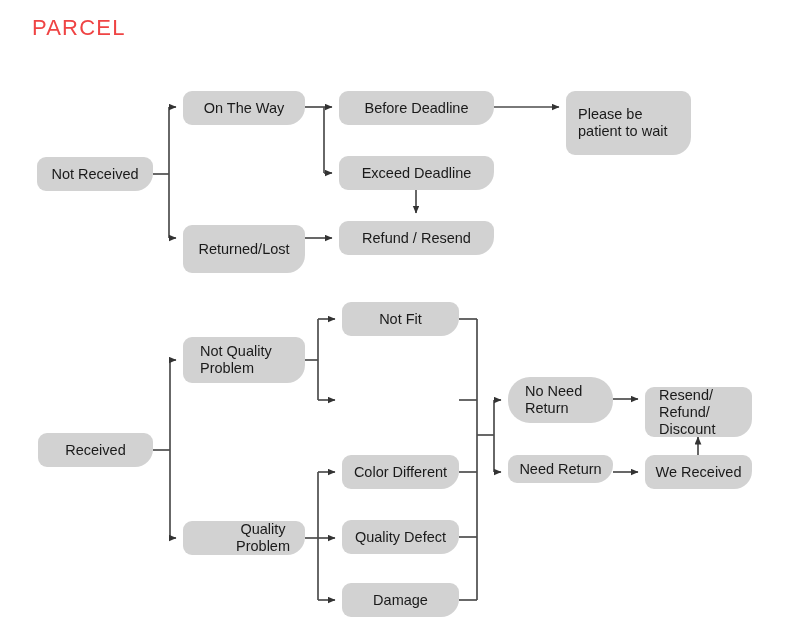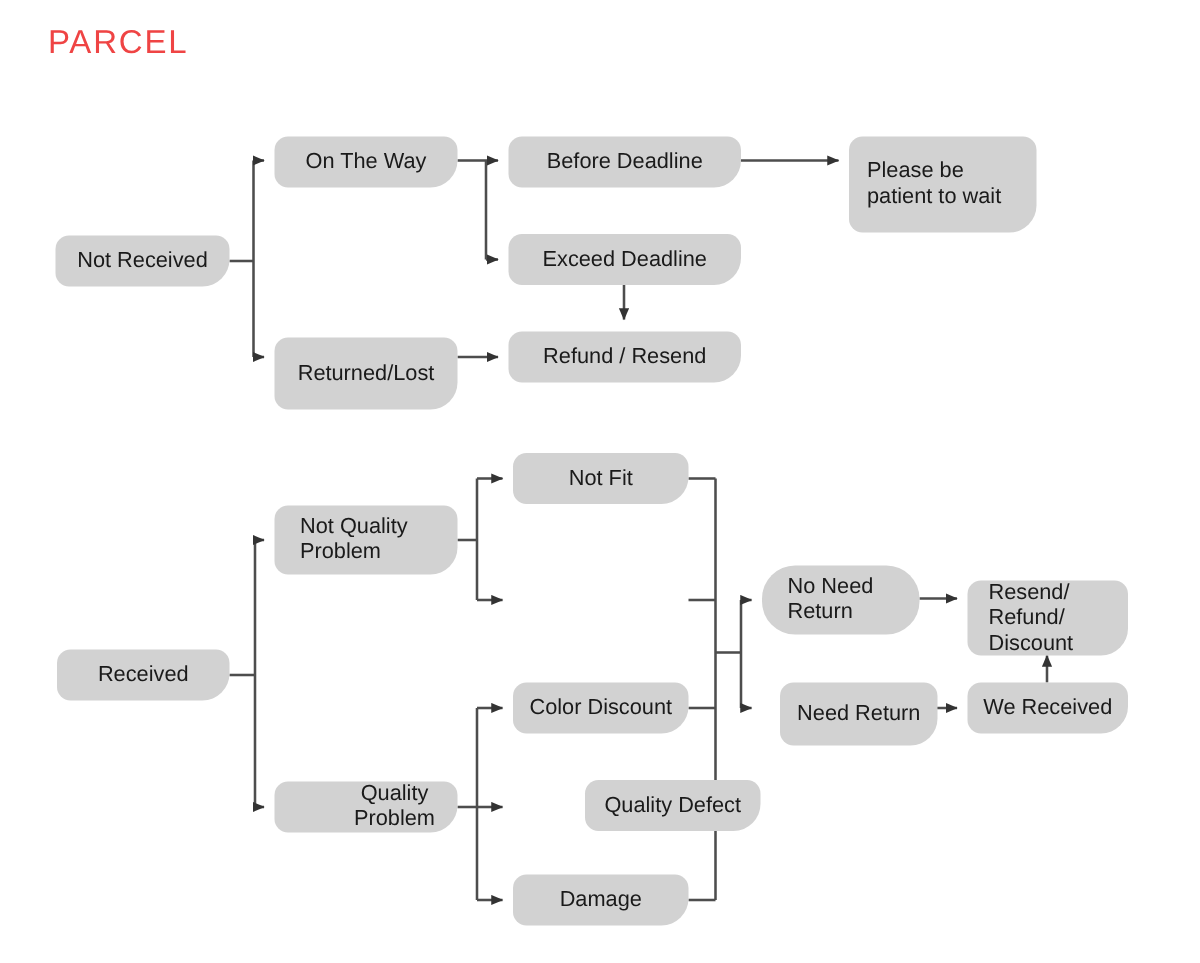--- a/index.html
+++ b/index.html
@@ -138,30 +138,30 @@
   <div class="node" style="left:183px;top:337px;width:122px;height:46px;text-align:left;justify-content:flex-start;padding-left:17px;">Not Quality
 Problem</div>
 
   <div class="node" style="left:38px;top:433px;width:115px;height:34px;">Received</div>
 
   <div class="node" style="left:183px;top:521px;width:122px;height:34px;padding-left:44px;">Quality Problem</div>
 
   <div class="node" style="left:342px;top:302px;width:117px;height:34px;">Not Fit</div>
 
 
-  <div class="node" style="left:342px;top:455px;width:117px;height:34px;">Color Discount</div>
+  <div class="node" style="left:342px;top:455px;width:117px;height:34px;">Color Different</div>
 
-  <div class="node" style="left:342px;top:520px;width:117px;height:34px;margin-left:48px;">Quality Defect</div>
+  <div class="node" style="left:342px;top:520px;width:117px;height:34px;">Quality Defect</div>
 
   <div class="node" style="left:342px;top:583px;width:117px;height:34px;">Damage</div>
 
   <div class="node" style="left:508px;top:377px;width:105px;height:46px;text-align:left;justify-content:flex-start;padding-left:17px;border-radius:22px;">No Need
 Return</div>
 
-  <div class="node" style="left:520px;top:455px;width:105px;height:42px;">Need Return</div>
+  <div class="node" style="left:508px;top:455px;width:105px;height:28px;">Need Return</div>
 
   <div class="node" style="left:645px;top:367px;width:107px;height:50px;text-align:left;justify-content:flex-start;padding-left:14px;margin-top:20px;">Resend/
 Refund/
 Discount</div>
 
   <div class="node" style="left:645px;top:455px;width:107px;height:34px;">We Received</div>
 
 </div>
 
 </body></html>

